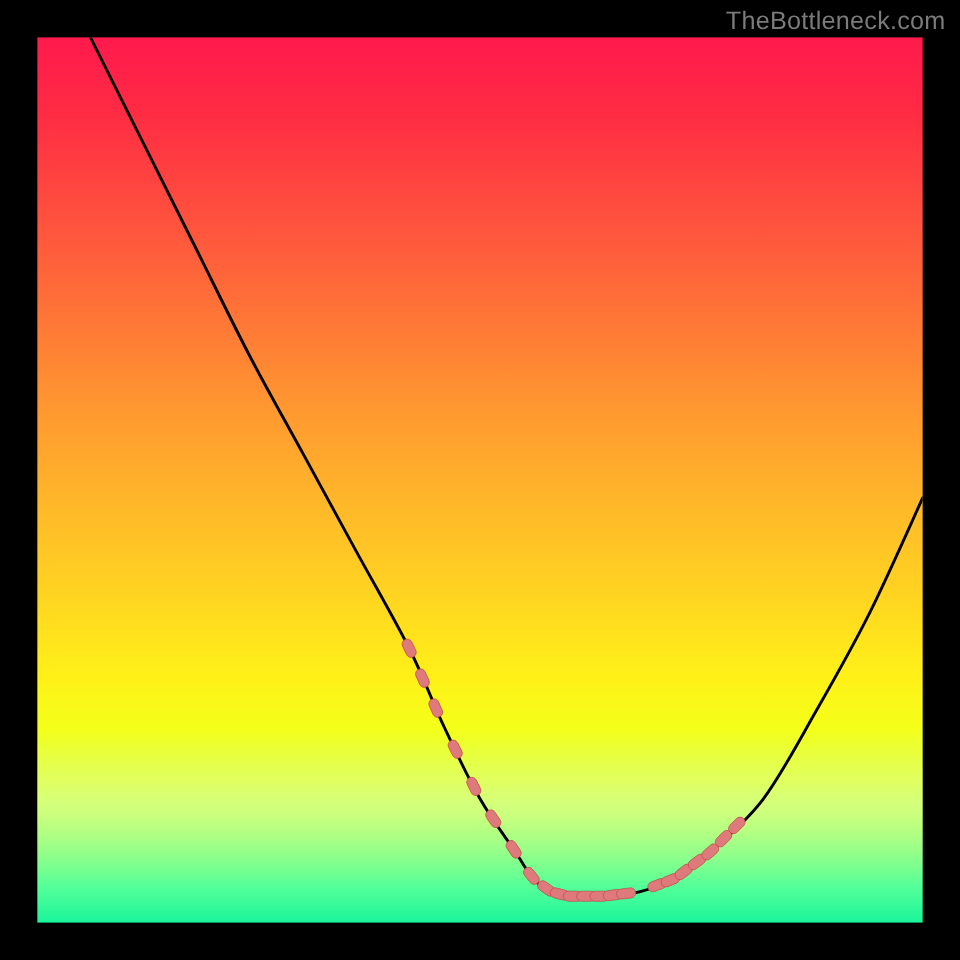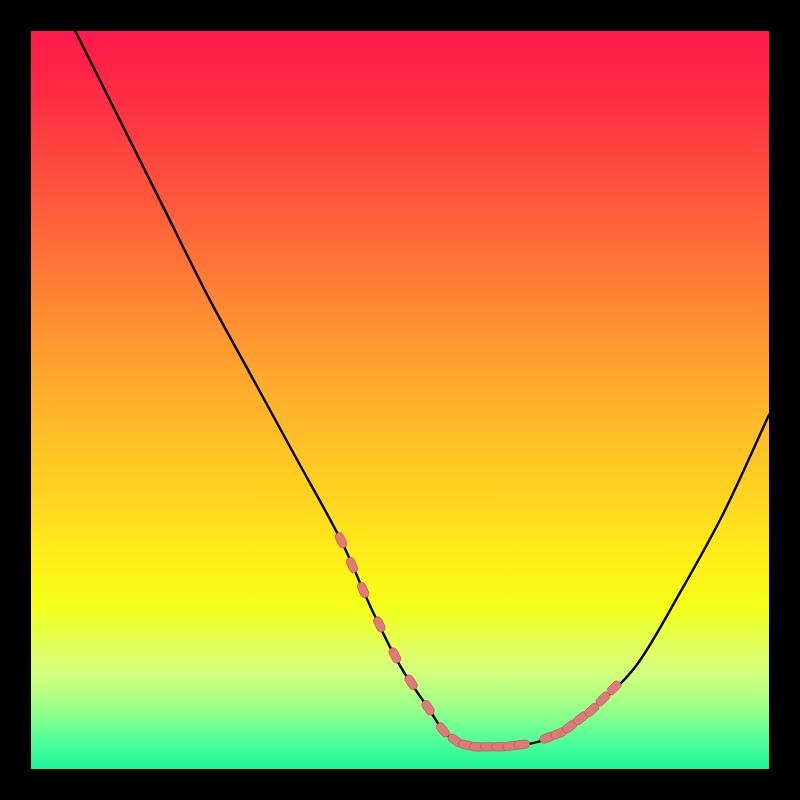--- a/index.html
+++ b/index.html
@@ -72,20 +72,21 @@
     font-size: 21px;
     letter-spacing: 0.2px;
     font-weight: 400;
     user-select: none;
   }
 </style>
 </head>
 <body>
 
 <div class="frame">
+  <div class="watermark">TheBottleneck.com</div>
   <div class="plot-area">
     <div class="gradient"></div>
     <div class="haze"></div>
     <svg class="curve" viewBox="0 0 738 738" preserveAspectRatio="none">
       <path id="curve-path" fill="none" stroke-width="2.4" stroke-linecap="round" d="M 44.28 0 C 51.660000000000004 14.759999999999991, 73.8 59.03999999999995, 88.56 88.55999999999995 C 103.32000000000001 118.07999999999994, 118.08 147.6, 132.84 177.12 C 147.6 206.64000000000001, 162.36 237.39000000000001, 177.12 265.68 C 191.88 293.97, 206.64000000000001 319.79999999999995, 221.4 346.85999999999996 C 236.16 373.91999999999996, 250.92000000000002 400.98, 265.68 428.04 C 280.44 455.1, 297.65999999999997 484.62, 309.96 509.22 C 322.26 533.82, 329.64 554.73, 339.48 575.64 C 349.32000000000005 596.55, 359.15999999999997 617.4599999999999, 369 634.68 C 378.84000000000003 651.9, 391.14000000000004 667.89, 398.52000000000004 678.96 C 405.90000000000003 690.0300000000001, 408.36 695.565, 413.28000000000003 701.1 C 418.20000000000005 706.635, 423.11999999999995 709.7099999999999, 428.03999999999996 712.17 C 432.96 714.63, 435.42 715.245, 442.8 715.86 C 450.18 716.475, 462.48 716.475, 472.32 715.86 C 482.15999999999997 715.245, 492 714.63, 501.84000000000003 712.17 C 511.68000000000006 709.7099999999999, 521.52 706.635, 531.36 701.1 C 541.2 695.565, 548.58 690.0300000000001, 560.88 678.96 C 573.18 667.89, 590.4 654.3599999999999, 605.16 634.68 C 619.92 615, 634.6800000000001 586.71, 649.44 560.88 C 664.2 535.05, 678.9599999999999 509.21999999999997, 693.7199999999999 479.7 C 708.4799999999999 450.18, 730.62 399.75, 738 383.76" stroke="#000000"></path>
       <g id="markers">
           <g transform="translate(309.96 509.22) rotate(63.9045758426117)">
             <rect x="-8" y="-4.2" width="16" height="8.4" rx="4.2" ry="4.2" fill="#de7a7b" stroke="#c64a4a" stroke-width="0.6"></rect>
           </g>
           <g transform="translate(321.03 534.1275) rotate(66.03751102542175)">

